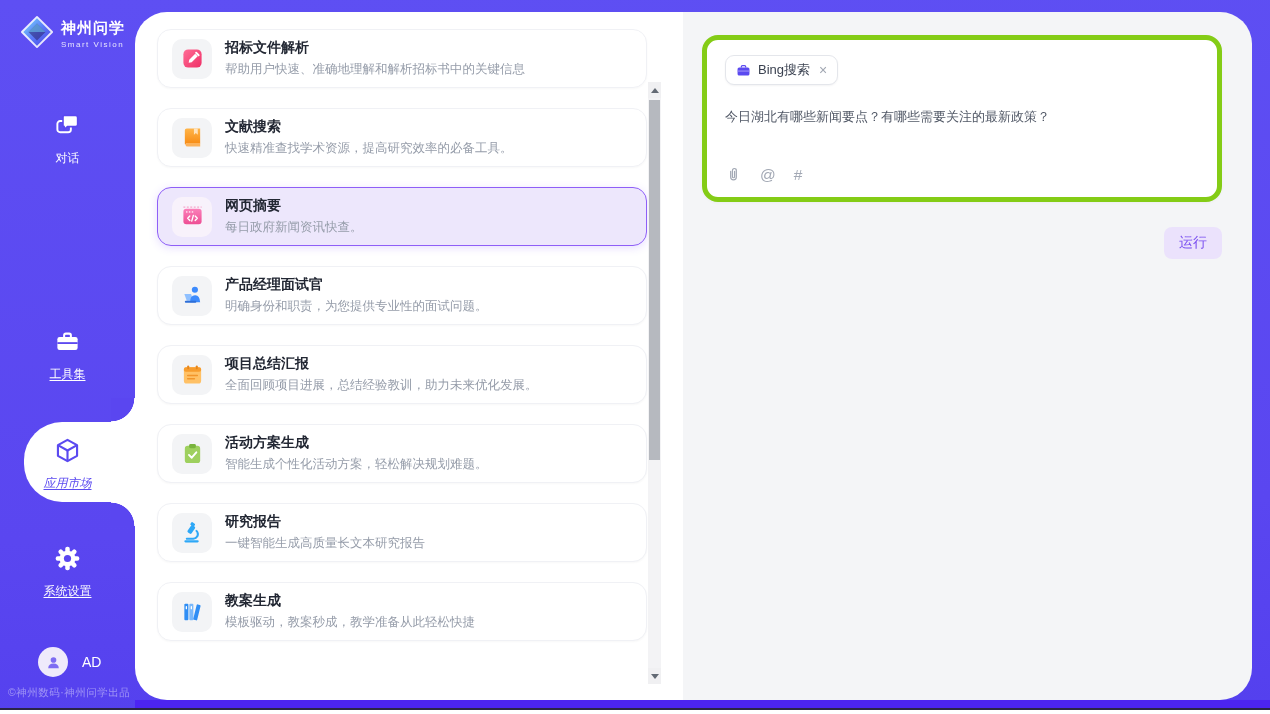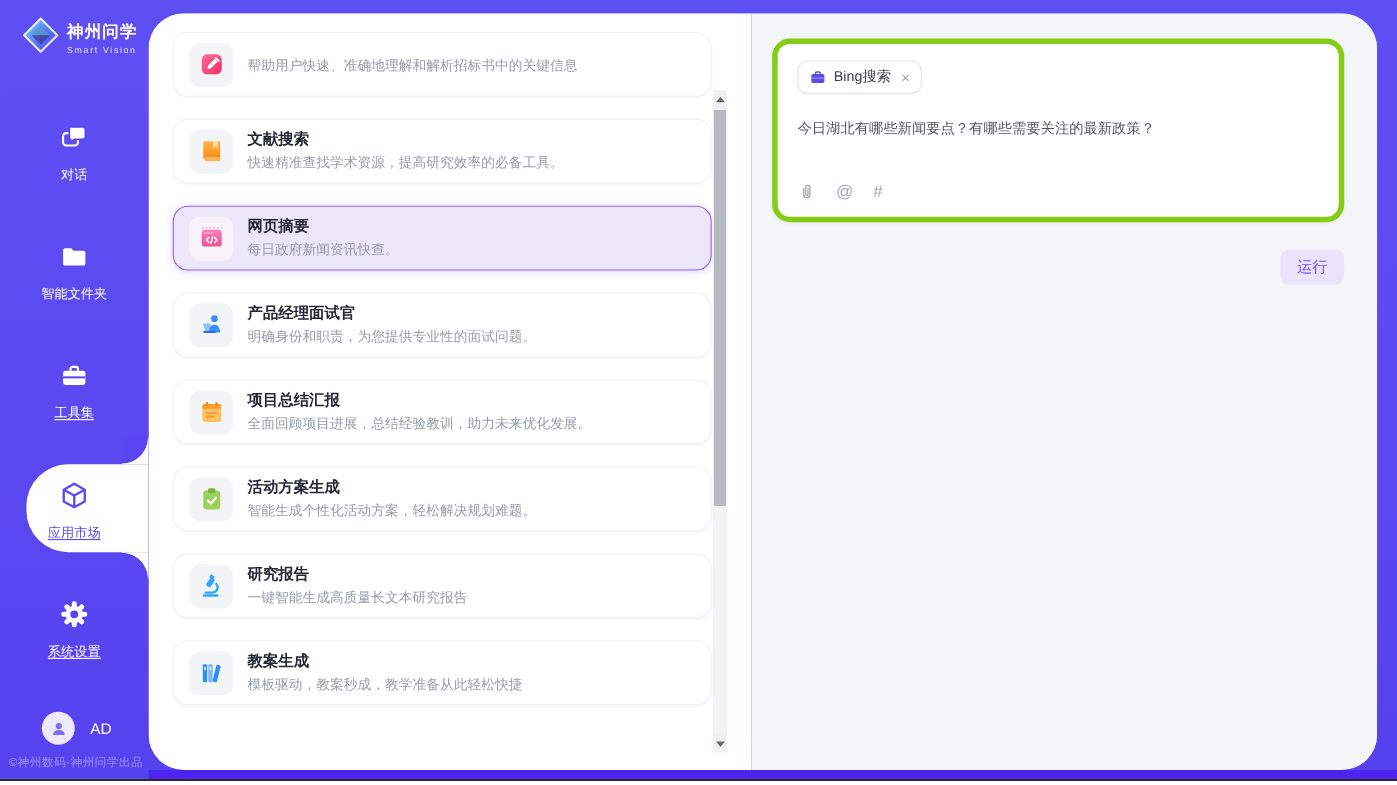--- a/index.html
+++ b/index.html
@@ -115,43 +115,35 @@
     <div class="nav-item" style="top:112px;">
       <span class="nav-icon">
         <svg viewBox="0 0 24 24" width="27" height="27">
           <rect x="3" y="8" width="12" height="10" rx="2.5" fill="none" stroke="#fff" stroke-width="1.7"></rect>
           <path d="M9 3 H19 Q21 3 21 5 V11 Q21 13 19 13 H12 L9 15.5 V13 Q8 13 8 11.5 V5 Q8 3 9 3 Z" fill="#fff" stroke="#5a46f0" stroke-width="1.4"></path>
         </svg>
       </span>
       <span class="nav-label">对话</span>
     </div>
 
-    <div class="nav-item" style="top:220px;">
-      <span class="nav-icon">
-        <svg viewBox="0 0 24 24" width="27" height="27">
-          <path d="M3 6.5 Q3 5 4.5 5 H9.5 L11.5 7 H19.5 Q21 7 21 8.5 V17.5 Q21 19 19.5 19 H4.5 Q3 19 3 17.5 Z" fill="#fff"></path>
-        </svg>
-      </span>
-      <span class="nav-label">智能文件夹</span>
-    </div>
 
     <div class="nav-item" style="top:328px;">
       <span class="nav-icon">
         <svg viewBox="0 0 24 24" width="27" height="27">
           <path d="M9 8 V6.5 Q9 5 10.5 5 H13.5 Q15 5 15 6.5 V8" fill="none" stroke="#fff" stroke-width="1.8"></path>
           <rect x="3" y="8" width="18" height="11.5" rx="2" fill="#fff"></rect>
           <rect x="3" y="12.6" width="18" height="1.6" fill="#5a46f0"></rect>
         </svg>
       </span>
       <span class="nav-label u">工具集</span>
     </div>
 
     <div class="bubble"></div>
 
-    <div class="nav-item active" style="top:437px;">
+    <div class="nav-item active" style="top:437px;font-style:italic;">
       <span class="nav-icon">
         <svg viewBox="0 0 24 24" width="27" height="27" fill="none" stroke="#5b4af0" stroke-width="1.9" stroke-linejoin="round">
           <path d="M12 2.5 L20.5 7.25 V16.75 L12 21.5 L3.5 16.75 V7.25 Z"></path>
           <path d="M3.5 7.25 L12 12 L20.5 7.25"></path>
           <path d="M12 12 V21.5"></path>
         </svg>
       </span>
       <span class="nav-label u">应用市场</span>
     </div>
 
@@ -197,20 +189,21 @@
                     <stop offset="0" stop-color="#ff6d96"></stop>
                     <stop offset="1" stop-color="#ef2f66"></stop>
                   </linearGradient>
                 </defs>
               <rect x="2.5" y="2.5" width="19" height="19" rx="5" fill="url(#g0)"></rect>
               <path d="M8 16.5 L8.6 13.2 L14.8 7 L17.4 9.6 L11.2 15.8 Z" fill="#fff"></path>
               <path d="M15.8 6 L18.4 8.6" stroke="#fff" stroke-width="2" stroke-linecap="round"></path>
             </svg>
           </span>
           <span>
+            <span class="card-name" style="display:block;">招标文件解析</span>
             <span class="card-desc" style="display:block;">帮助用户快速、准确地理解和解析招标书中的关键信息</span>
           </span>
         </div>
 
         <div class="card">
           <span class="tile">
             <svg viewBox="0 0 24 24" width="23" height="23">
               <defs>
                   <linearGradient id="g1" x1="0" y1="0" x2="0" y2="1">
                     <stop offset="0" stop-color="#ffb54a"></stop>

